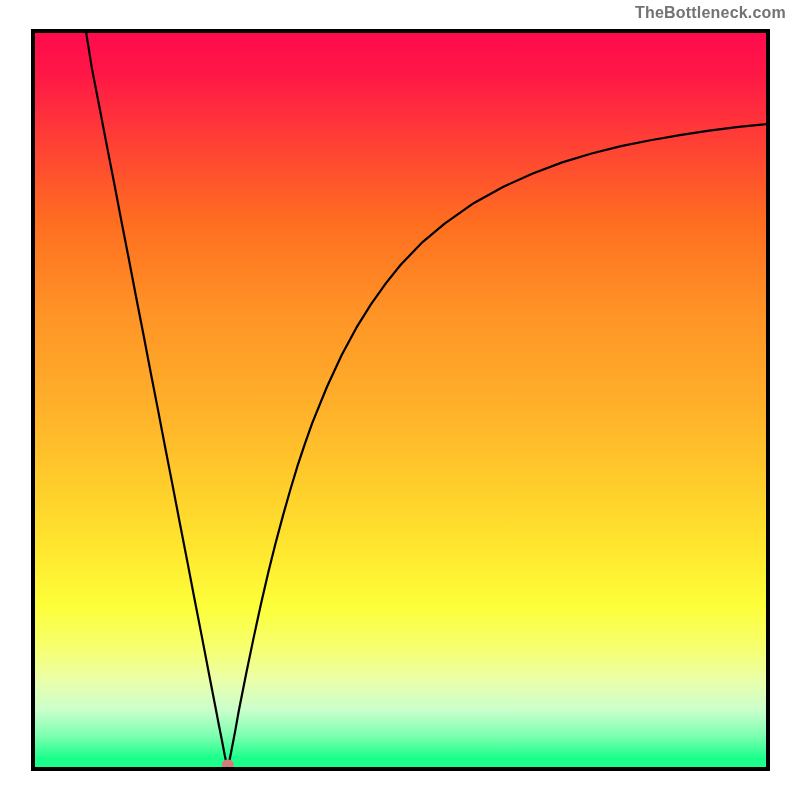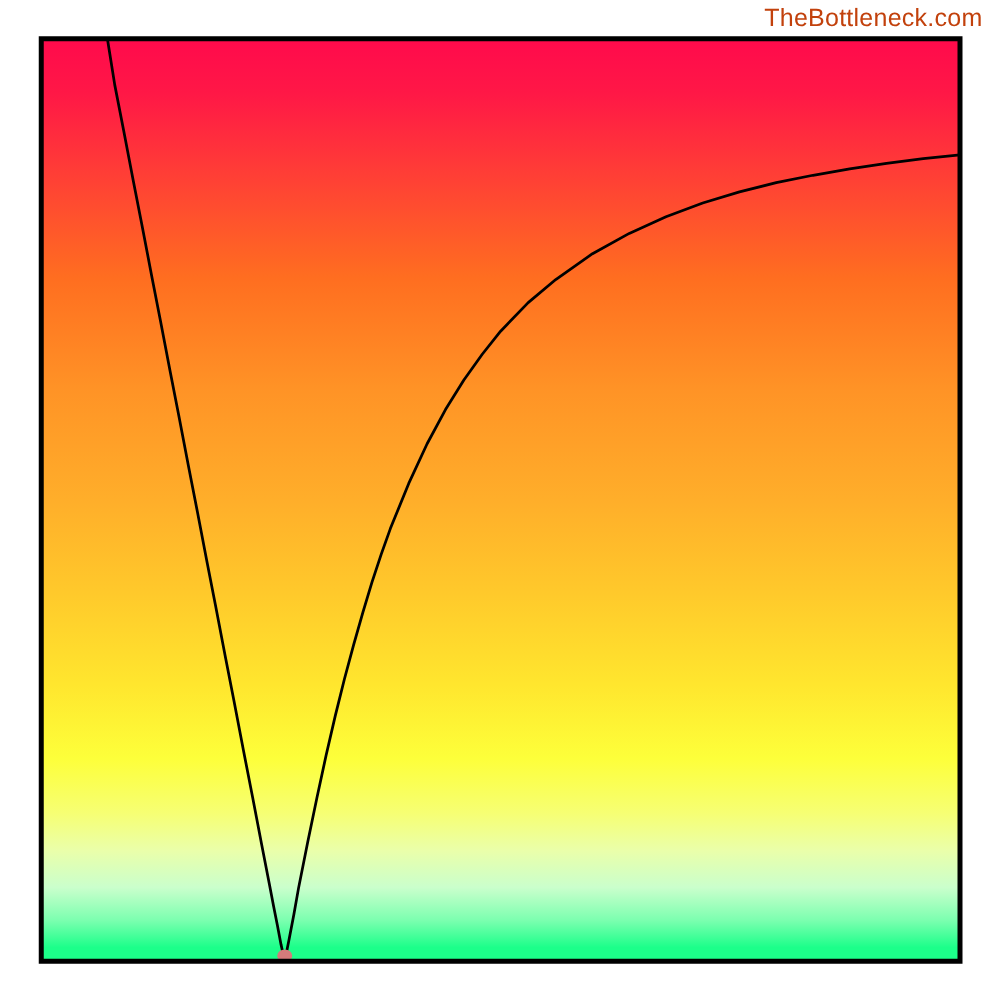--- a/index.html
+++ b/index.html
@@ -8,23 +8,23 @@
     position: relative;
     width: 800px;
     height: 800px;
     background: #fff;
   }
   .watermark {
     position: absolute;
     top: 4px;
     right: 14px;
     font-family: Arial, Helvetica, sans-serif;
-    font-size: 20px;
-    font-weight: 400;
-    color: #c2410c;
+    font-size: 16px;
+    font-weight: 700;
+    color: #737373;
     letter-spacing: 0.2px;
   }
   svg.plot {
     position: absolute;
     top: 0;
     left: 0;
     width: 800px;
     height: 800px;
   }
   .curve {

